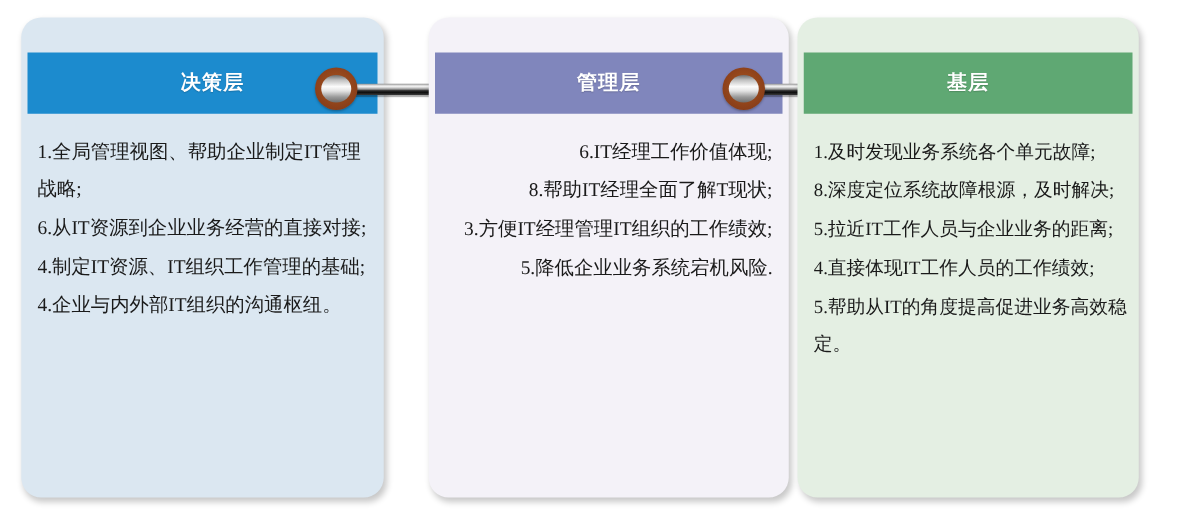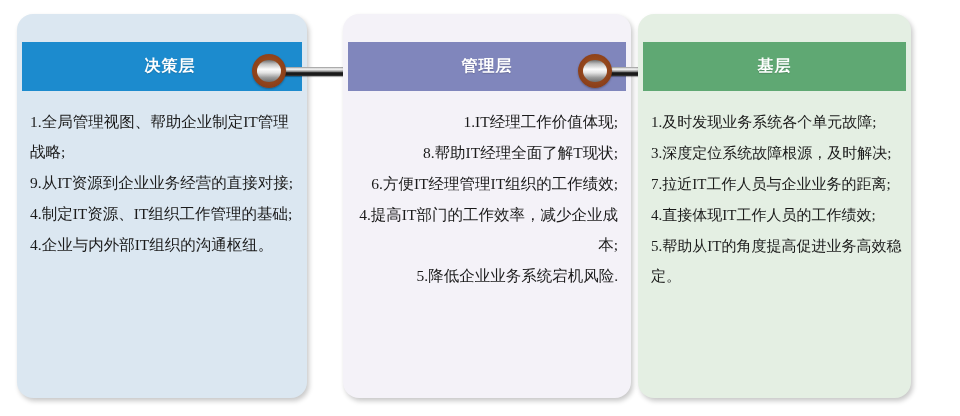--- a/index.html
+++ b/index.html
@@ -138,57 +138,56 @@
 <body>
 
 <div id="diagram">
 
   <div class="card card-1">
     <div class="card-header">
       <span>决策层</span>
     </div>
     <div class="card-body">
       <p class="line">1.全局管理视图、帮助企业制定IT管理战略;</p>
-      <p class="line">9.从IT资源到企业业务经营的直接对接;</p>
+      <p class="line">6.从IT资源到企业业务经营的直接对接;</p>
       <p class="line">4.制定IT资源、IT组织工作管理的基础;</p>
       <p class="line">4.企业与内外部IT组织的沟通枢纽。</p>
     </div>
   </div>
 
   <div class="connector connector-1">
     <div class="conn-bar"></div>
     <div class="conn-ring conn-ring-left"></div>
     <div class="conn-ring conn-ring-right"></div>
   </div>
 
   <div class="card card-2">
     <div class="card-header">
       <span>管理层</span>
     </div>
     <div class="card-body">
-      <p class="line">1.IT经理工作价值体现;</p>
+      <p class="line">6.IT经理工作价值体现;</p>
       <p class="line">8.帮助IT经理全面了解T现状;</p>
-      <p class="line">6.方便IT经理管理IT组织的工作绩效;</p>
-      <p class="line">4.提高IT部门的工作效率，减少企业成本;</p>
+      <p class="line">3.方便IT经理管理IT组织的工作绩效;</p>
       <p class="line">5.降低企业业务系统宕机风险.</p>
     </div>
   </div>
 
   <div class="connector connector-2">
     <div class="conn-bar"></div>
     <div class="conn-ring conn-ring-left"></div>
     <div class="conn-ring conn-ring-right"></div>
   </div>
 
   <div class="card card-3">
     <div class="card-header">
       <span>基层</span>
     </div>
     <div class="card-body">
       <p class="line">1.及时发现业务系统各个单元故障;</p>
-      <p class="line">3.深度定位系统故障根源，及时解决;</p>
-      <p class="line">7.拉近IT工作人员与企业业务的距离;</p>
+      <p class="line">8.深度定位系统故障根源，及时解决;</p>
+      <p class="line">5.拉近IT工作人员与企业业务的距离;</p>
       <p class="line">4.直接体现IT工作人员的工作绩效;</p>
       <p class="line">5.帮助从IT的角度提高促进业务高效稳定。</p>
     </div>
   </div>
 
 </div>
 
 </body></html>

